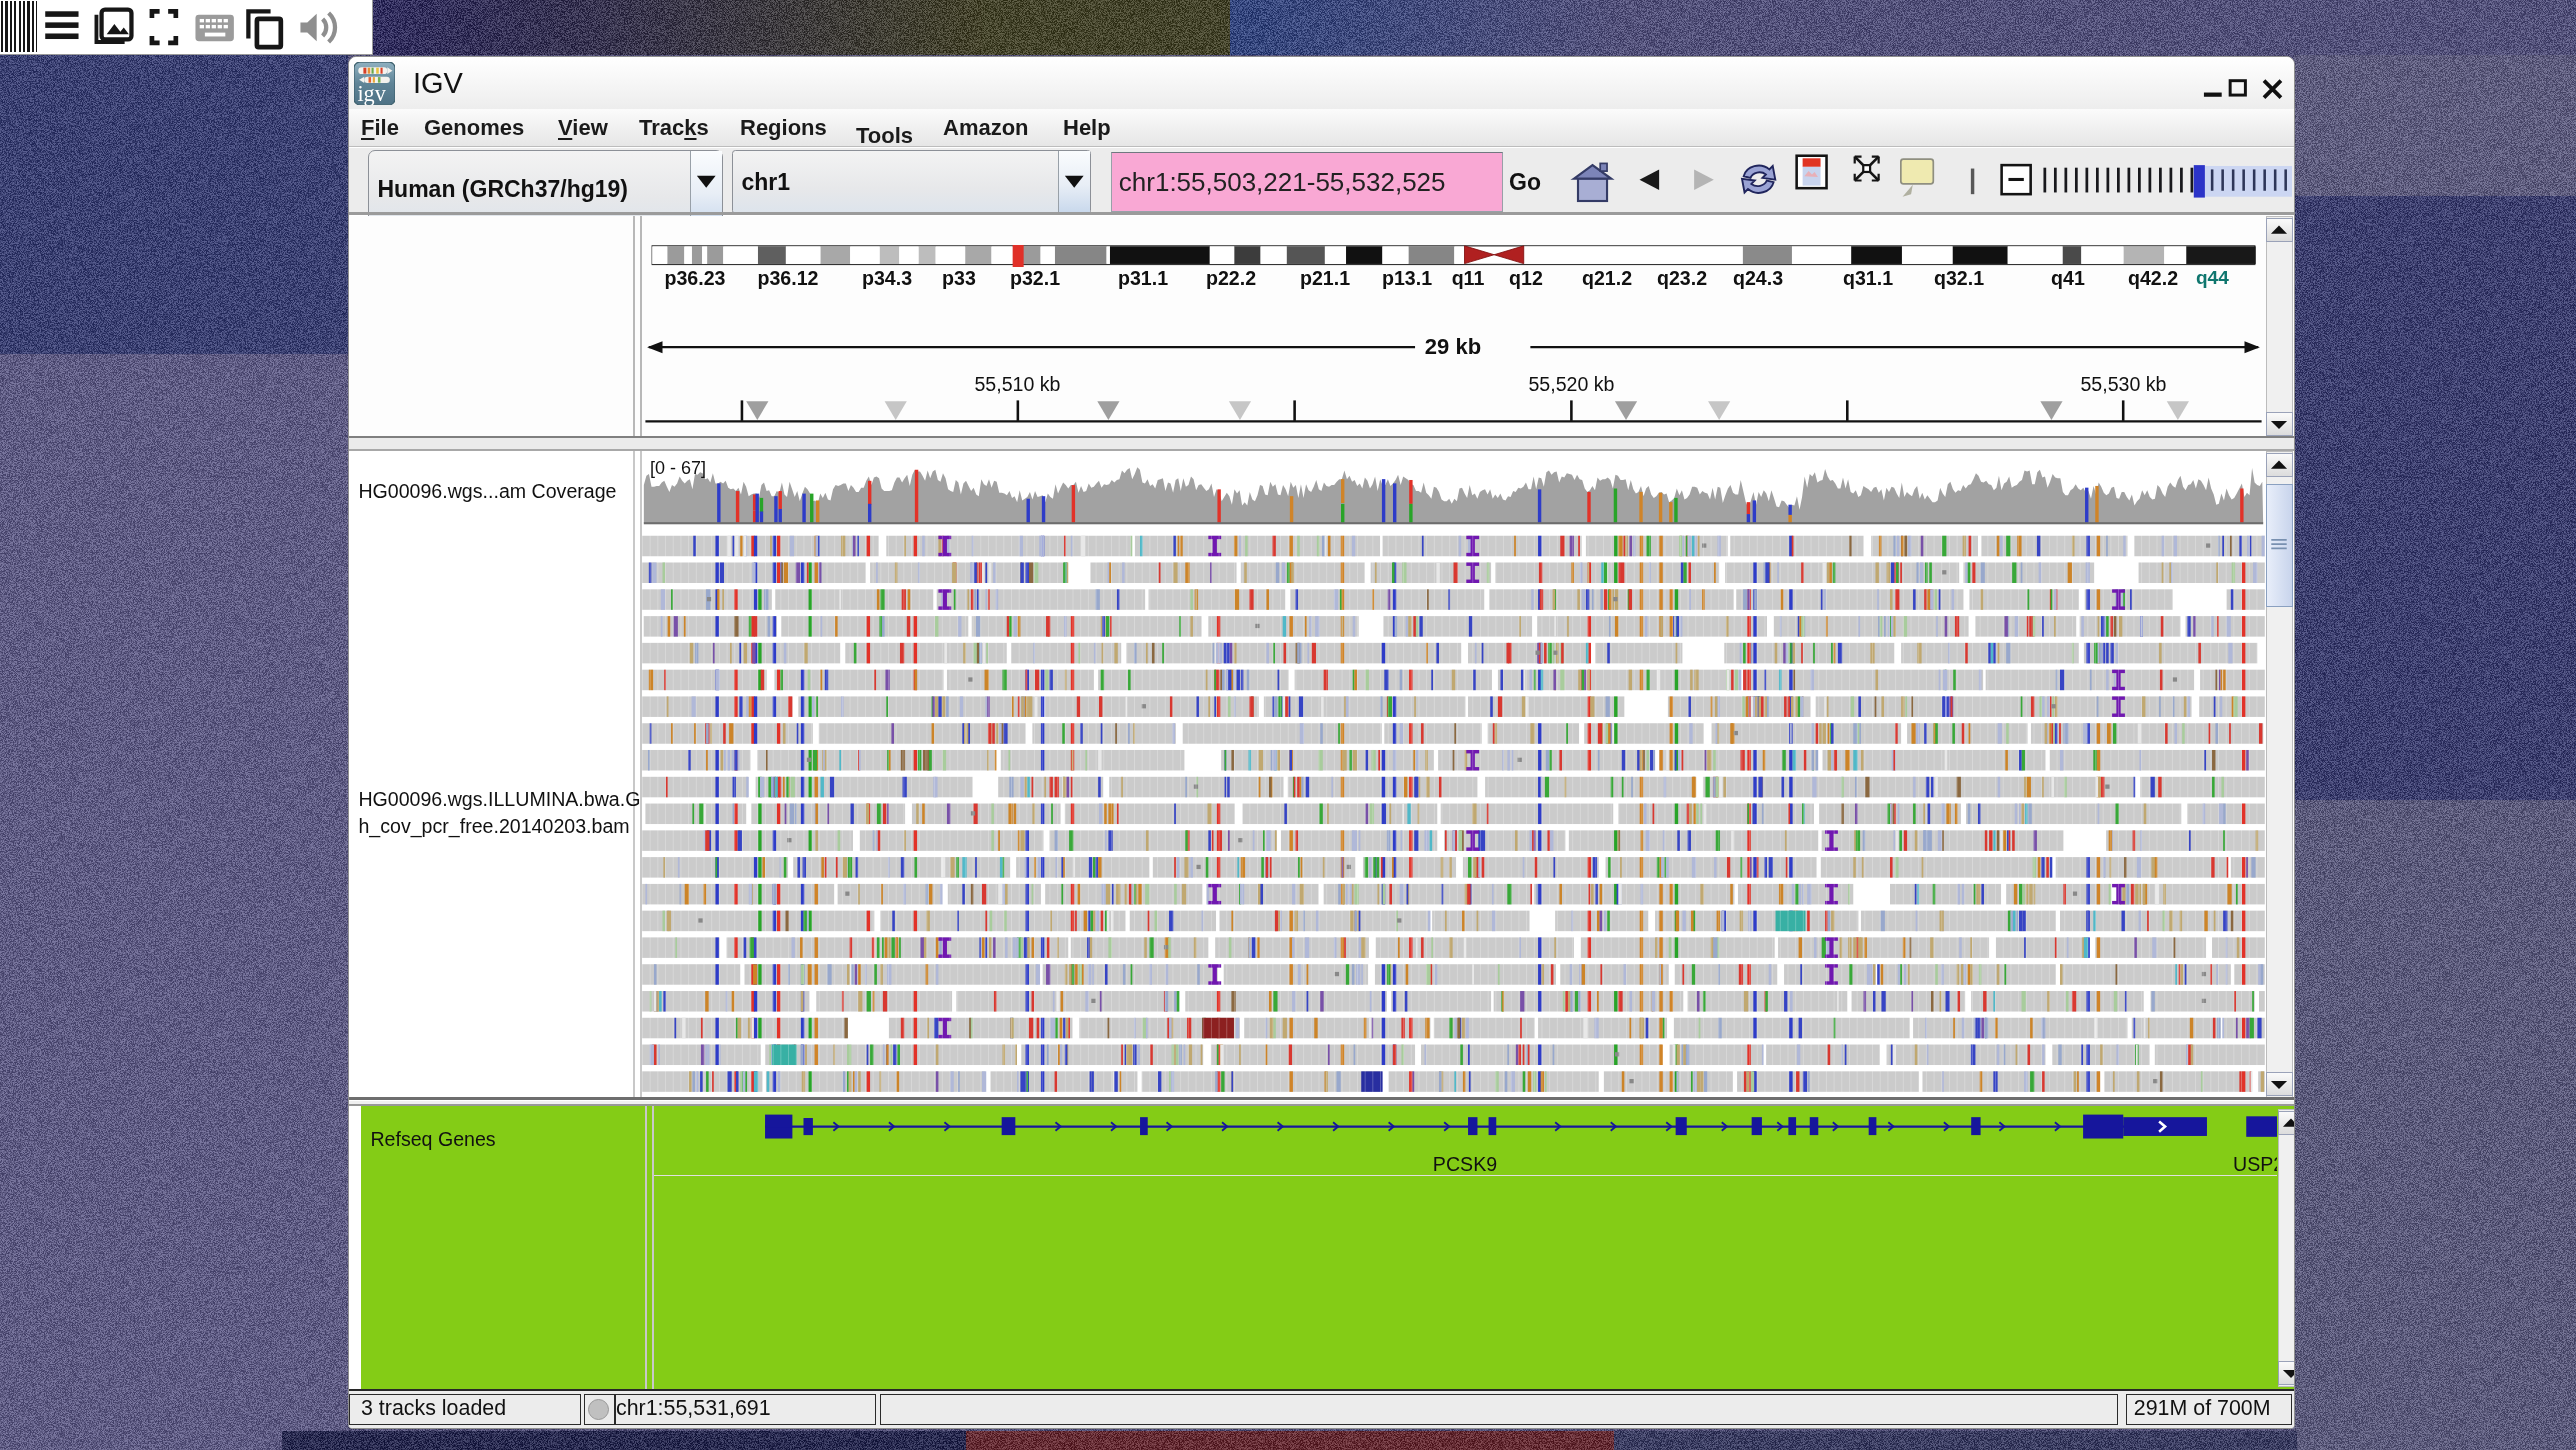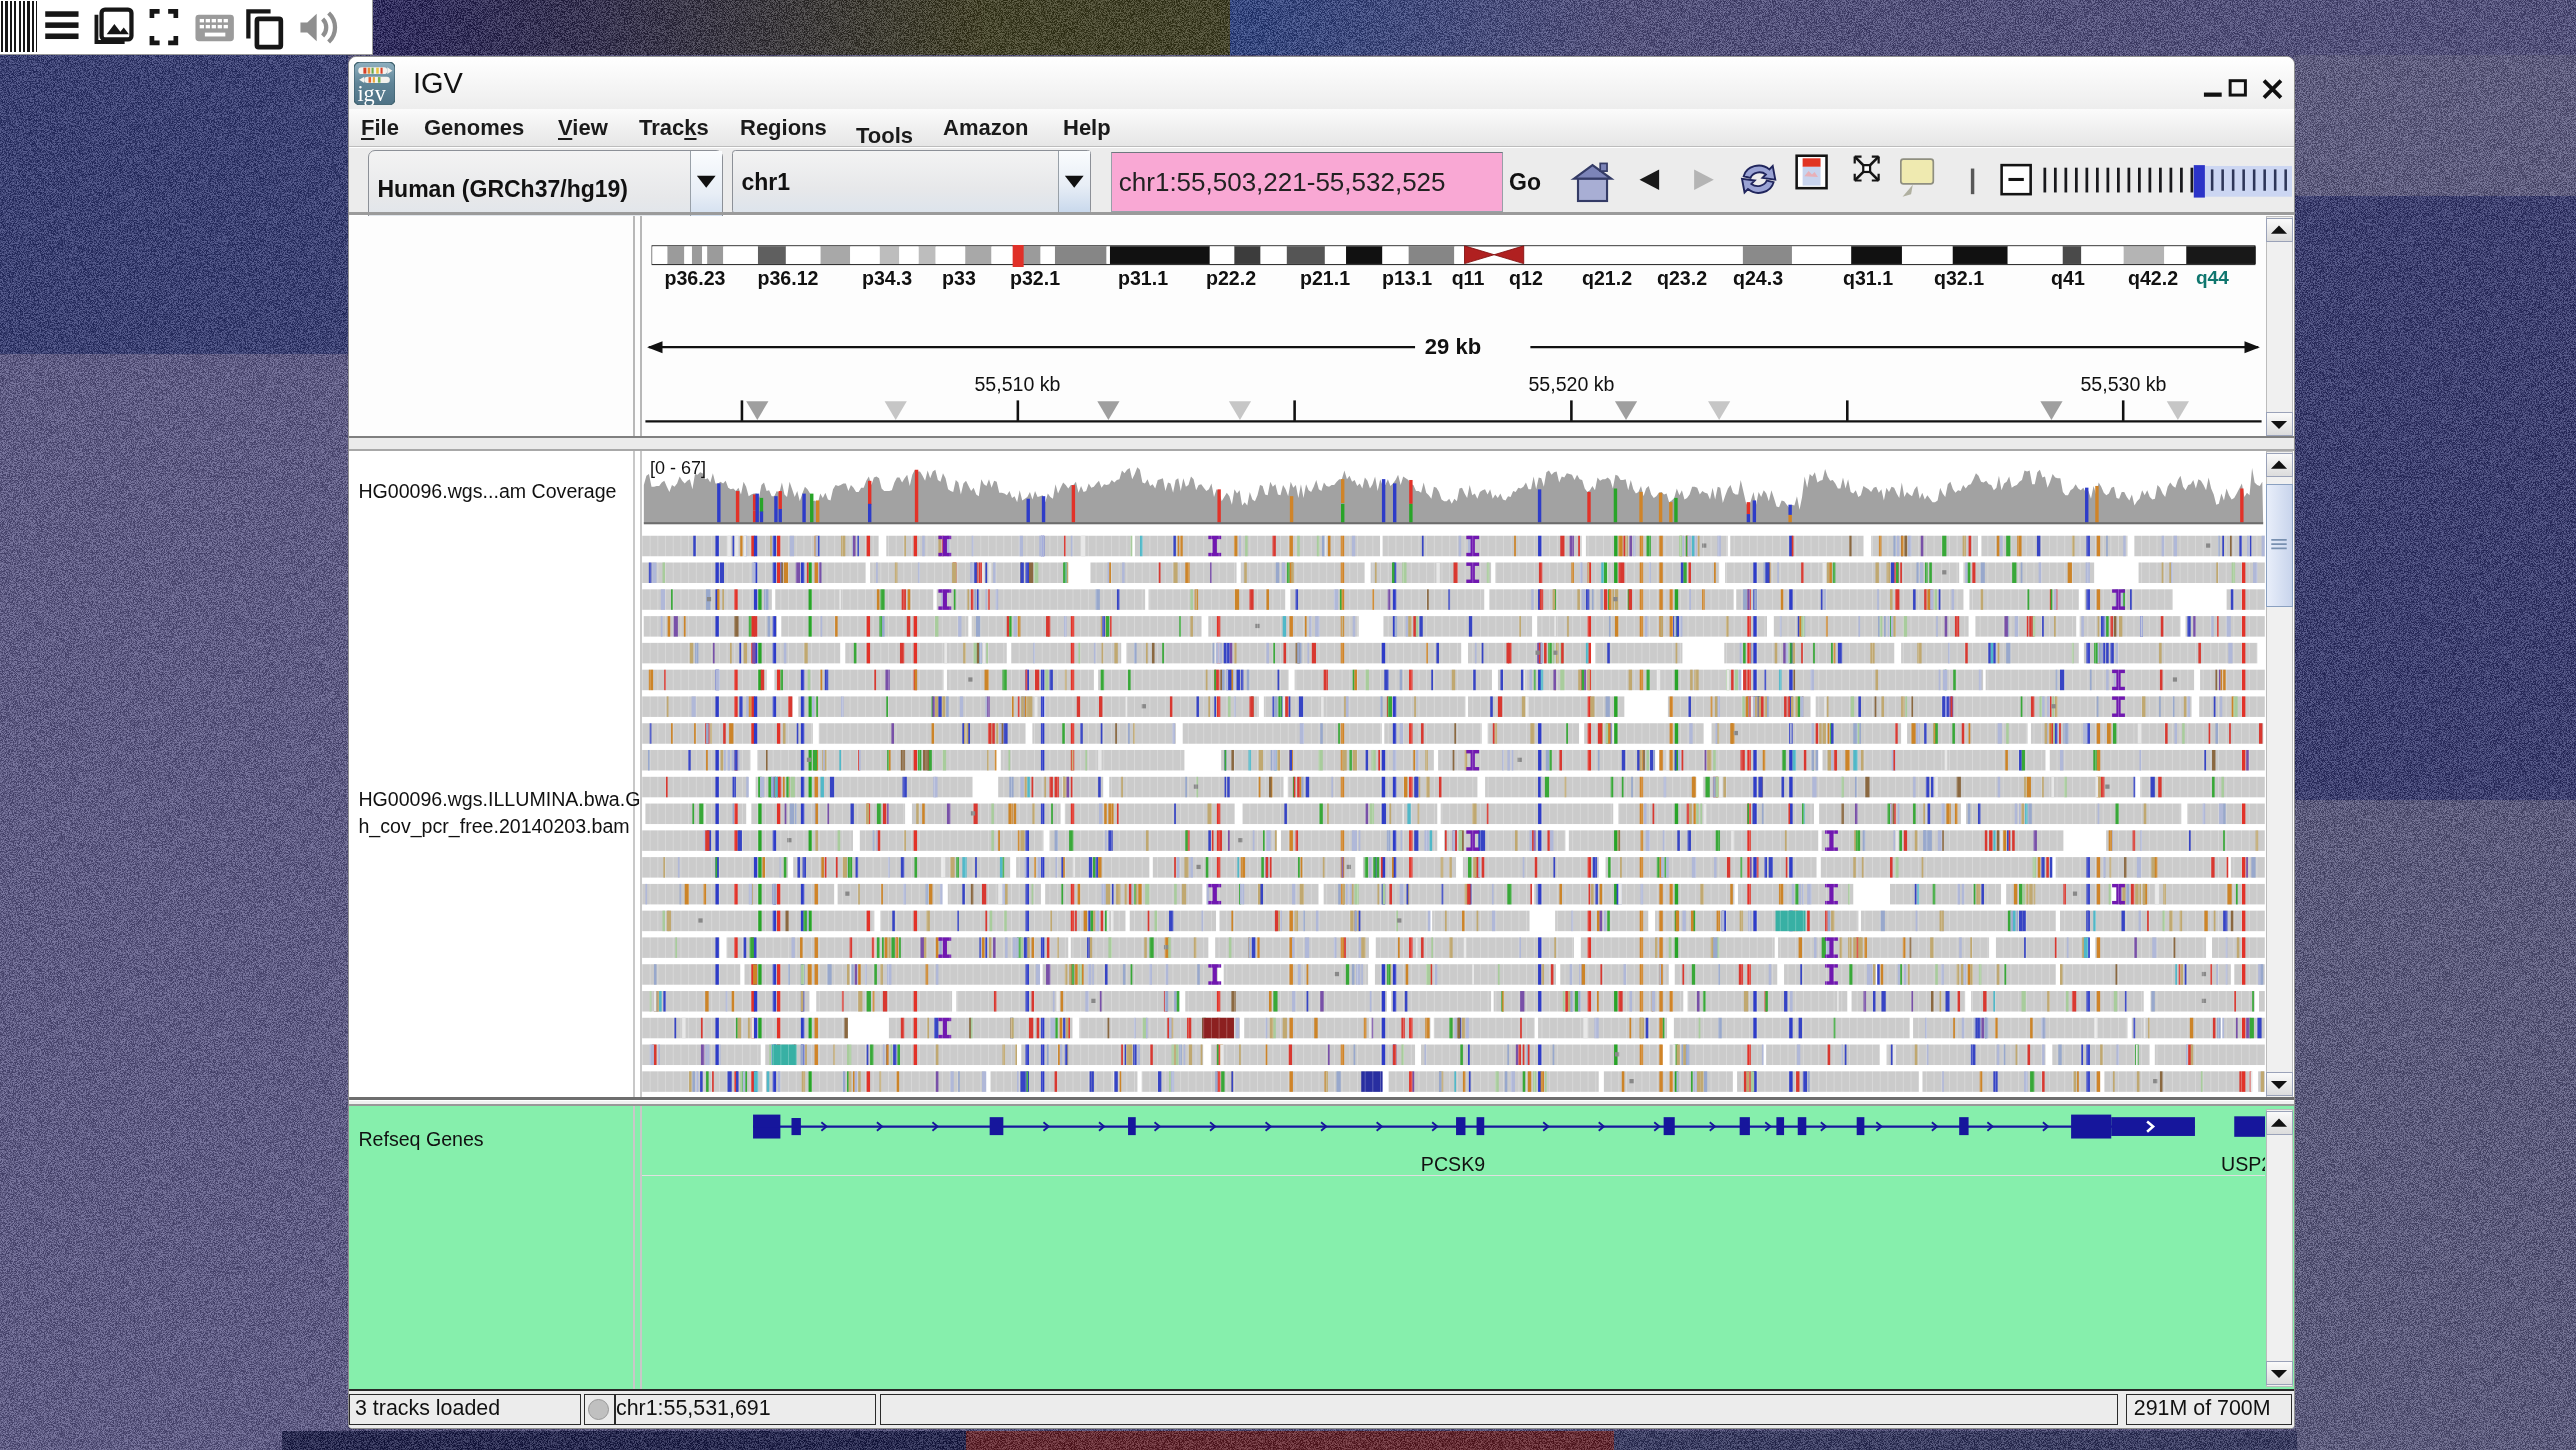--- a/index.html
+++ b/index.html
@@ -3098,21 +3098,21 @@
       <div style="position:absolute;left:1917px;top:33px;width:27px;height:123px;background:linear-gradient(90deg,#e8eefa,#c8d4ec);border:1.7px solid #8aa0c0;box-sizing:border-box">
 <svg width="24" height="120" viewBox="0 0 28 140">
           <g stroke="#7890b0" stroke-width="2">
             <path d="M5 64 h18 M5 69 h18 M5 74 h18"></path>
           </g>
         </svg></div>
     </div>
     <div style="position:absolute;left:0;top:1040px;width:100%;height:3.4px;background:#6e6e6e"></div>
     <div style="position:absolute;left:0;top:1044px;width:100%;height:3.4px;background:#f0f0f0"></div>
     <div style="position:absolute;left:0;top:1047px;width:100%;height:1.7px;background:#989898"></div>
-    <div style="position:absolute;left:0;top:1049px;width:100%;height:283px;background:#86efac">
+    <div style="position:absolute;left:12px;top:1049px;width:100%;height:283px;background:#84cc16">
       <div style="position:absolute;left:284px;top:0;width:1.7px;height:100%;background:#c8c8c8"></div>
       <div style="position:absolute;left:291px;top:0;width:1.7px;height:100%;background:#c8c8c8"></div>
       <div style="position:absolute;left:9.4px;top:22px;font-size:19.6px;color:#111">Refseq Genes</div>
       <svg style="position:absolute;left:293px;top:0" width="1623" height="77" viewBox="0 0 1900 90">
         <rect x="130" y="10" width="32" height="28" fill="#16169c"></rect>
         <rect x="175" y="14" width="11" height="20" fill="#16169c"></rect>
         <path d="M130 24 H1818" stroke="#16169c" stroke-width="2.6"></path>
         <rect x="407" y="13" width="16" height="21" fill="#16169c"></rect>
         <rect x="569" y="13" width="9" height="21" fill="#16169c"></rect>
         <rect x="953" y="13" width="11" height="21" fill="#16169c"></rect>
@@ -3154,21 +3154,21 @@
       <div style="position:absolute;left:293px;top:69px;width:1623px;height:0.9px;background:#e0e0e0"></div>
       <div style="position:absolute;left:1917px;top:3.4px;width:27px;height:278px;background:#f0f0f0;border:1.7px solid #bcbcbc;box-sizing:border-box"></div>
       <div style="position:absolute;left:1917px;top:5.1px;width:27px;height:24px;background:linear-gradient(180deg,#fafafa,#dcdcdc);border:1.7px solid #9aa2b8;box-sizing:border-box"><svg width="24" height="20.5" viewBox="0 0 32 28">
           <path d="M16 9 L27 20 H5 Z" fill="#111"></path>
         </svg></div>
       <div style="position:absolute;left:1917px;top:255px;width:27px;height:24px;background:linear-gradient(180deg,#fafafa,#dcdcdc);border:1.7px solid #9aa2b8;box-sizing:border-box"><svg width="24" height="20.5" viewBox="0 0 32 28">
           <path d="M5 11 H27 L16 22 Z" fill="#111"></path>
         </svg></div>
     </div>
     <div style="position:absolute;left:0;top:1332px;width:100%;height:42px;background:#ececec;border-top:2.6px solid #282828;box-sizing:border-box">
-      <div style="position:absolute;left:0px;top:3.4px;width:232px;height:31px;border:1.7px solid #2a2a2a;background:#ececec;box-sizing:border-box;font-size:21.4px;color:#111;line-height:27px;padding-left:5px;white-space:nowrap;overflow:hidden">3 tracks loaded</div>
+      <div style="position:absolute;left:0px;top:3.4px;width:232px;height:31px;border:1.7px solid #2a2a2a;background:#ececec;box-sizing:border-box;font-size:21.4px;color:#111;line-height:27px;padding-left:11px;white-space:nowrap;overflow:hidden">3 tracks loaded</div>
       <div style="position:absolute;left:235px;top:3.4px;width:31px;height:31px;border:1.7px solid #2a2a2a;background:#ececec;box-sizing:border-box;font-size:21.4px;color:#111;line-height:27px;padding-left:0px;white-space:nowrap;overflow:hidden">
         <div style="position:absolute;left:3.4px;top:3.4px;width:19px;height:19px;border-radius:50%;background:#c0c0c0;border:0.9px solid #989898"></div>
       </div>
       <div style="position:absolute;left:266px;top:3.4px;width:261px;height:31px;border:1.7px solid #2a2a2a;background:#ececec;box-sizing:border-box;font-size:21.4px;color:#111;line-height:27px;padding-left:0;white-space:nowrap;overflow:hidden">chr1:55,531,691</div>
       <div style="position:absolute;left:531px;top:3.4px;width:1238px;height:31px;border:1.7px solid #2a2a2a;background:#ececec;box-sizing:border-box;font-size:21.4px;color:#111;line-height:27px;padding-left:6.8px;white-space:nowrap;overflow:hidden"></div>
       <div style="position:absolute;left:1777px;top:3.4px;width:166px;height:31px;border:1.7px solid #2a2a2a;background:#ececec;box-sizing:border-box;font-size:21.4px;color:#111;line-height:27px;padding-left:6.8px;white-space:nowrap;overflow:hidden">291M of 700M</div>
     </div>
   </div>
 
 </body></html>

